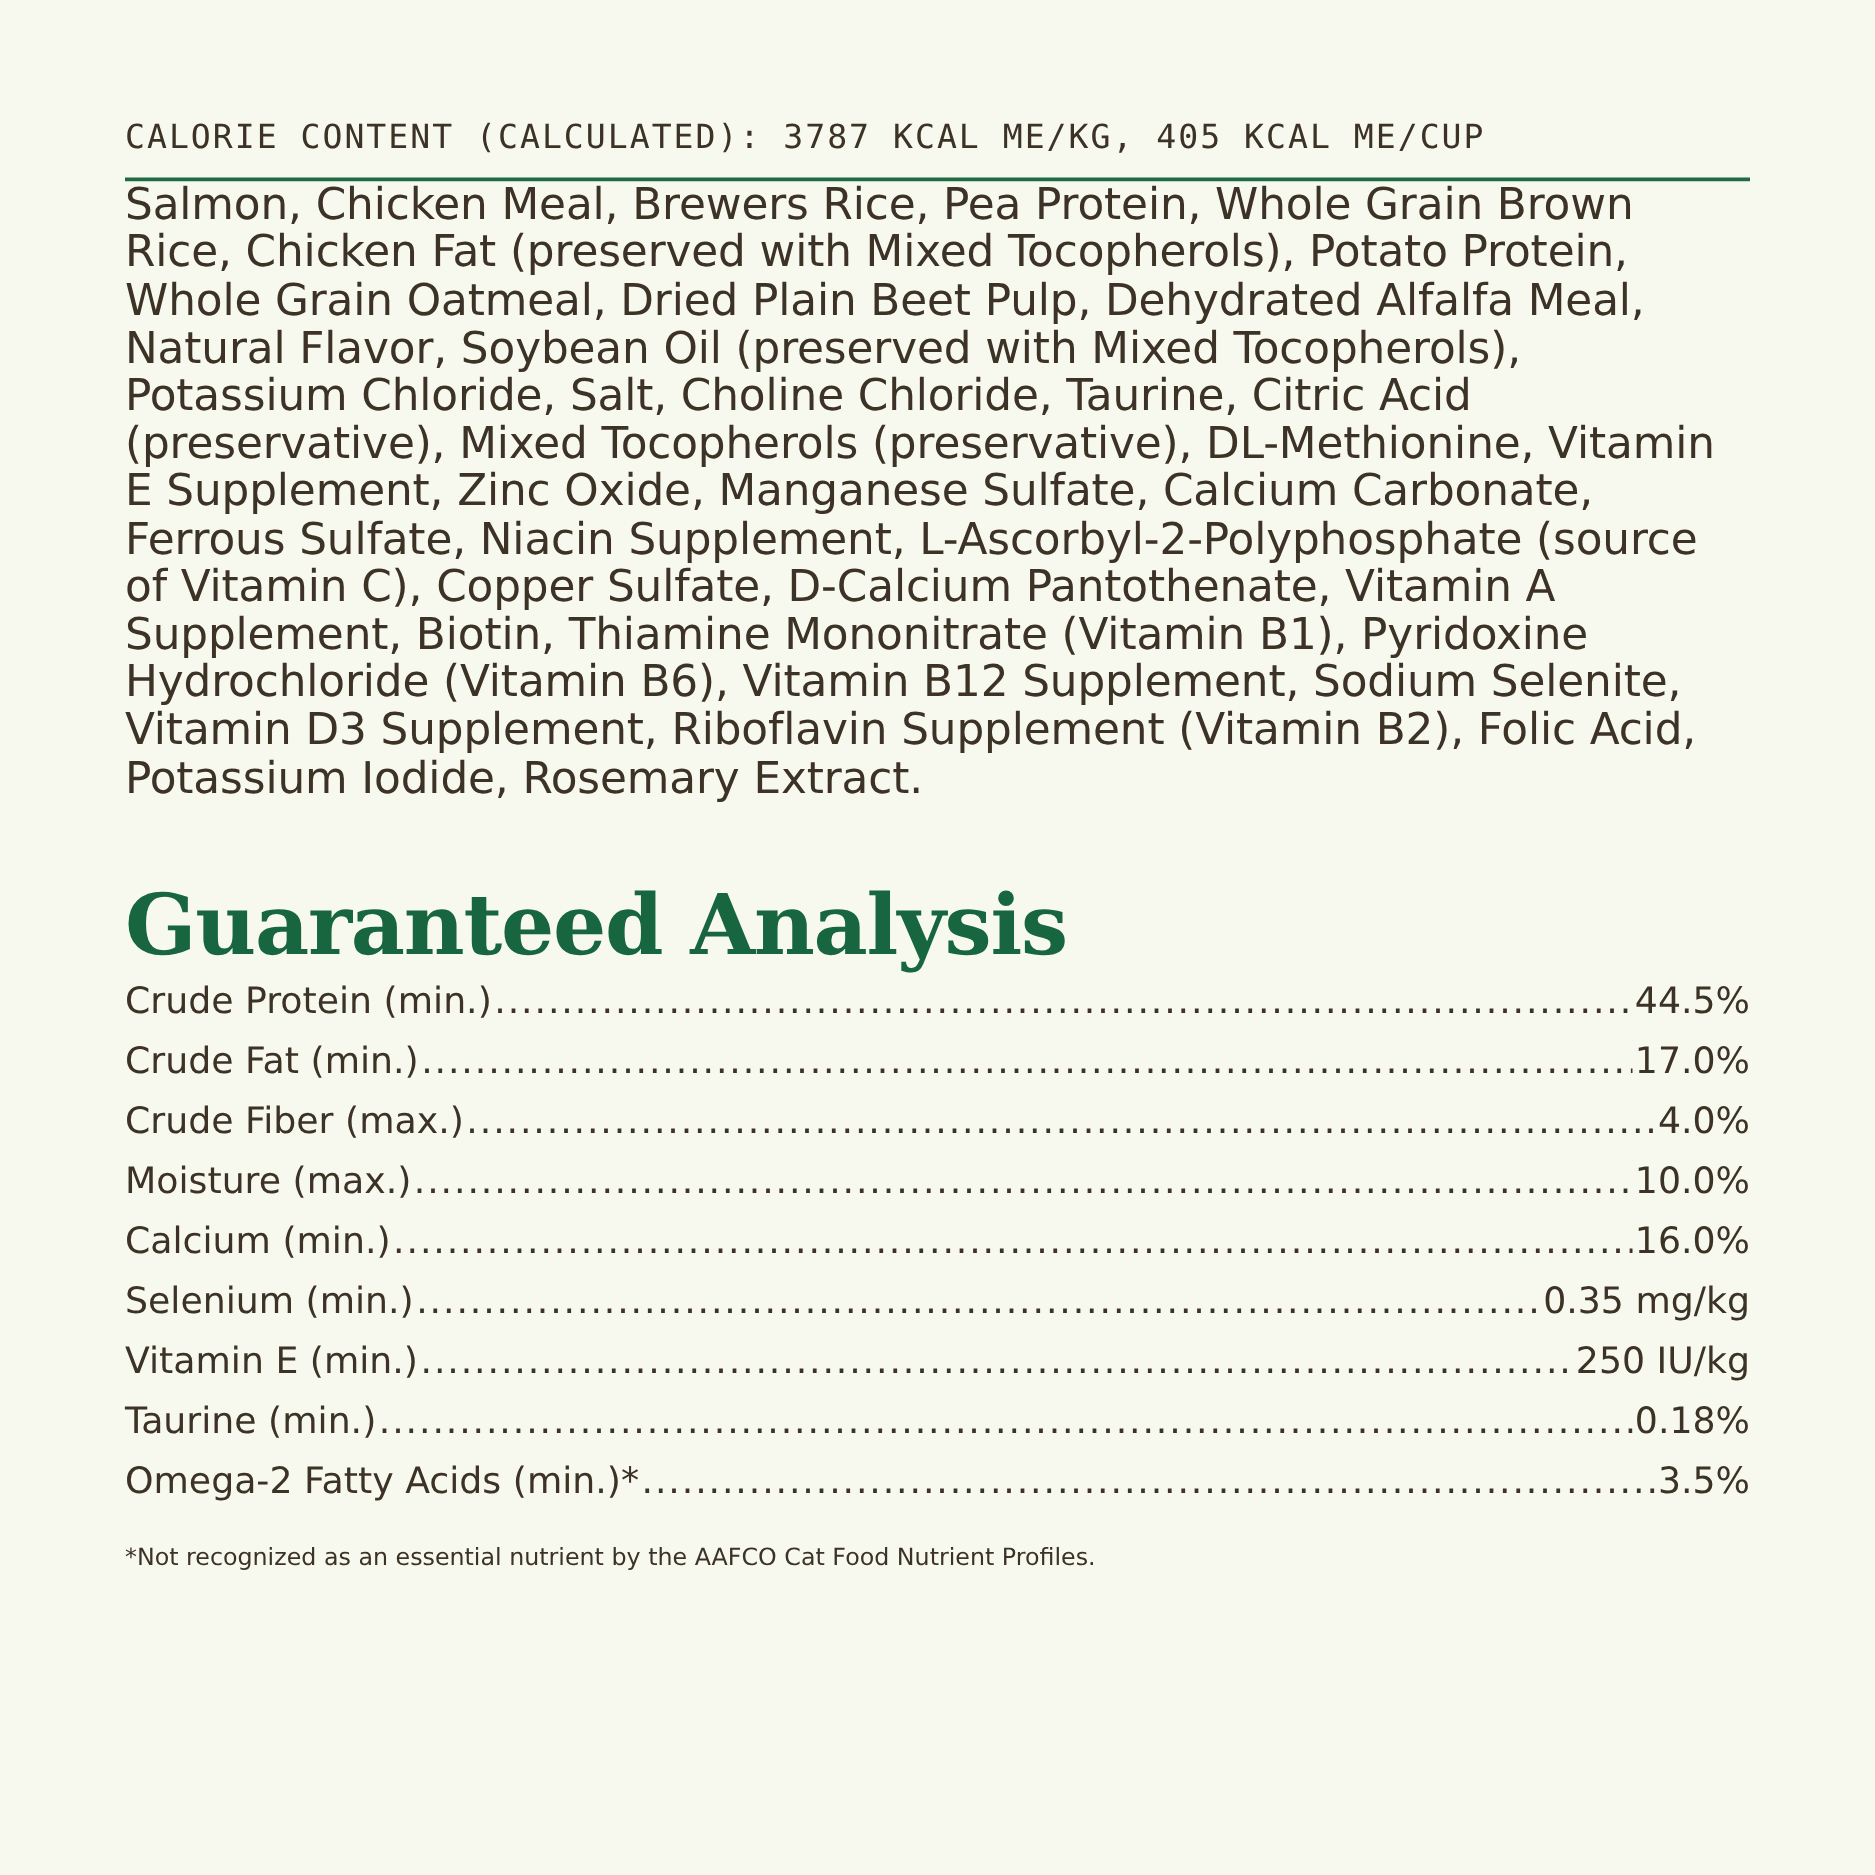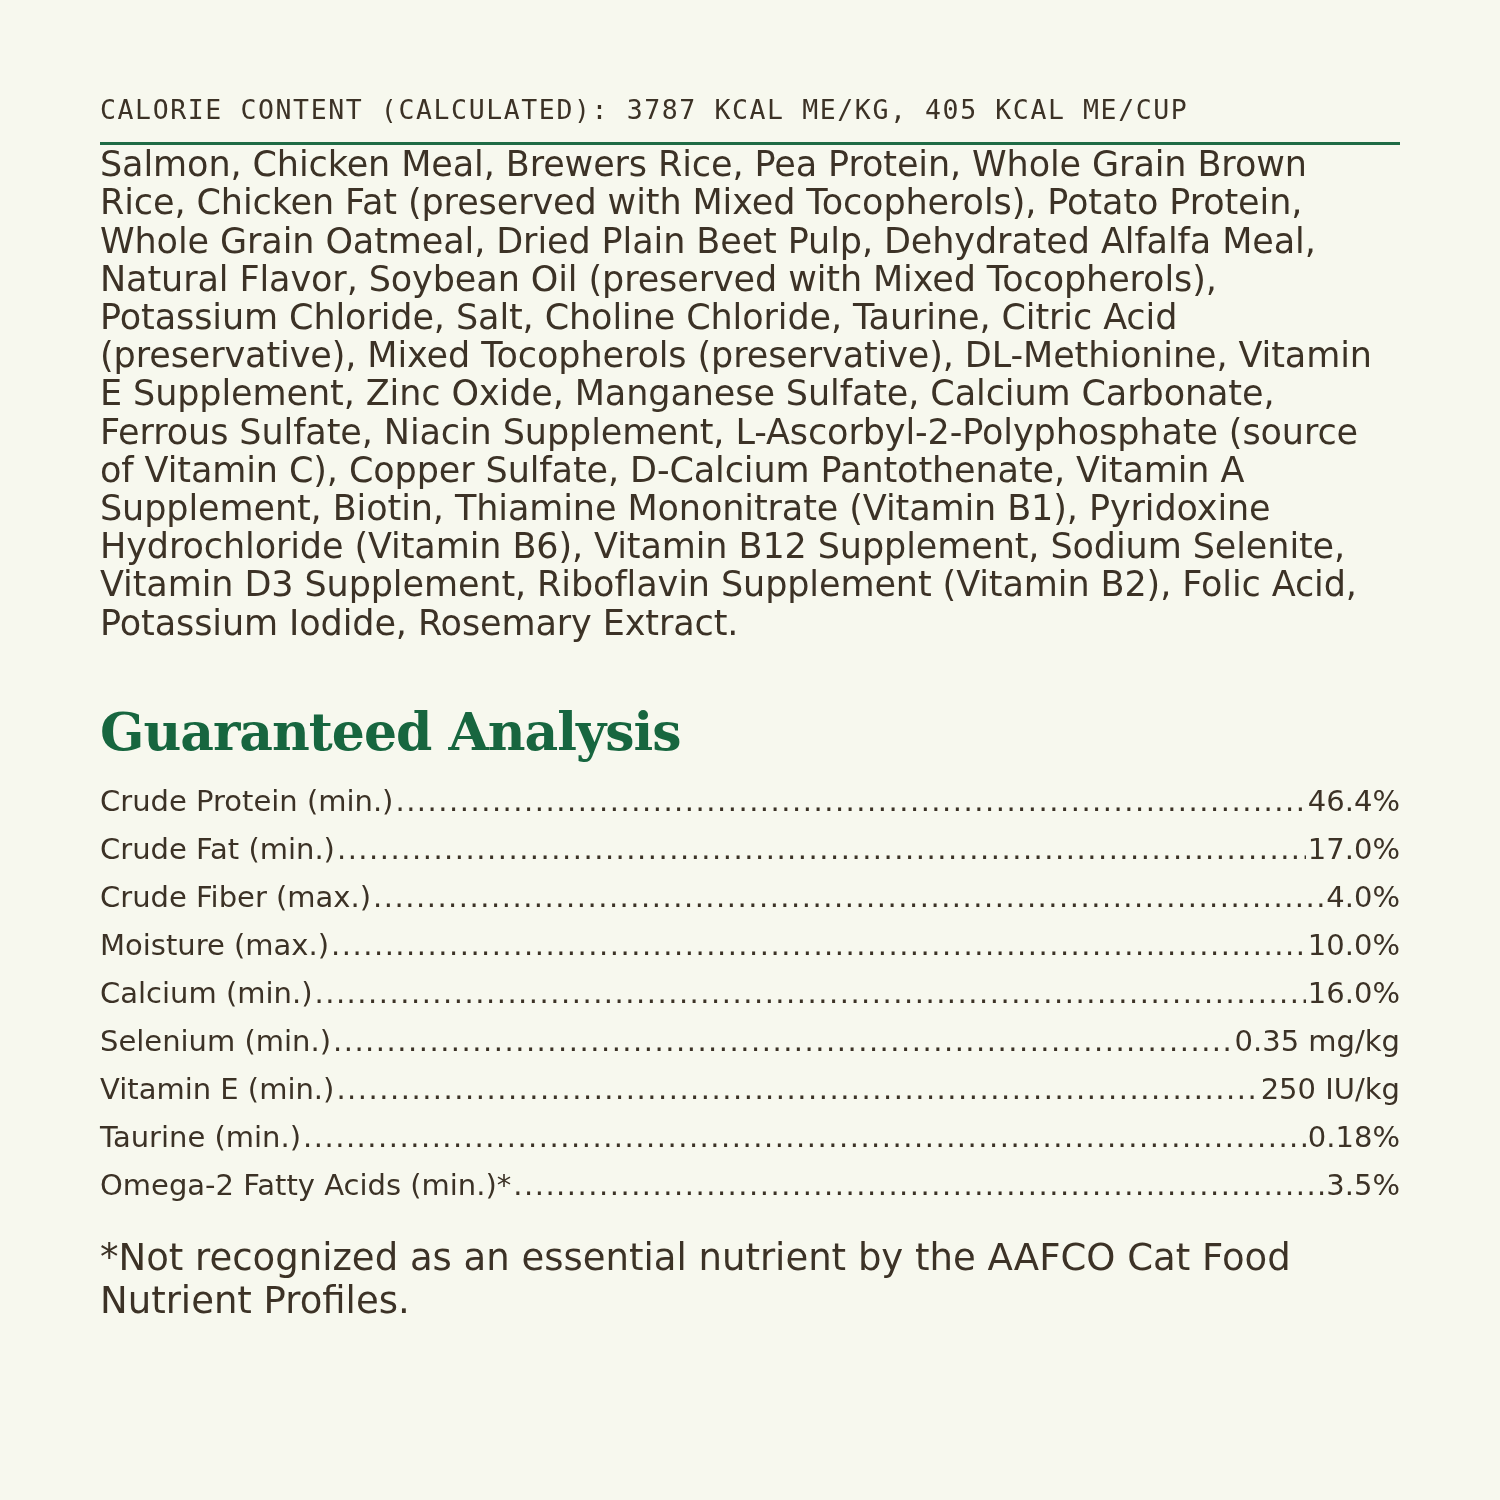--- a/index.html
+++ b/index.html
@@ -47,23 +47,23 @@
     color: #17663f;
     line-height: 1;
     letter-spacing: -1px;
   }
   .heading-ingredients {
     font-size: 86px;
     margin-top: 72px;
     margin-bottom: 22px;
   }
   .heading-analysis {
-    font-size: 52px;
+    font-size: 67px;
     margin-top: 64px;
-    margin-bottom: 20px;
+    margin-bottom: 4px;
   }
 
   
   .ingredients-text {
     font-family: "DejaVu Sans", sans-serif;
     font-size: 35px;
     line-height: 38.2px;
     color: #3c3226;
     text-align: left;
     max-width: 1300px;
@@ -93,21 +93,21 @@
     font-size: 29px;
     color: #3c3226;
     margin: 0 2px;
     letter-spacing: 1.5px;
   }
   .ga-value {
     flex: 0 0 auto;
   }
   .ga-footnote {
     margin-top: 26px;
-    font-size: 37px;
+    font-size: 19px;
     color: #3c3226;
   }
 </style>
 </head>
 <body>
 
 <div class="page">
 
   <div class="calorie-block">
     <div class="calorie-text">CALORIE CONTENT (CALCULATED): 3787 KCAL ME/KG, 405 KCAL ME/CUP</div>
@@ -116,21 +116,21 @@
 
 
   <div class="ingredients-text">Salmon, Chicken Meal, Brewers Rice, Pea Protein, Whole Grain Brown Rice, Chicken Fat (preserved with Mixed Tocopherols), Potato Protein, Whole Grain Oatmeal, Dried Plain Beet Pulp, Dehydrated Alfalfa Meal, Natural Flavor, Soybean Oil (preserved with Mixed Tocopherols), Potassium Chloride, Salt, Choline Chloride, Taurine, Citric Acid (preservative), Mixed Tocopherols (preservative), DL-Methionine, Vitamin E Supplement, Zinc Oxide, Manganese Sulfate, Calcium Carbonate, Ferrous Sulfate, Niacin Supplement, L-Ascorbyl-2-Polyphosphate (source of Vitamin C), Copper Sulfate, D-Calcium Pantothenate, Vitamin A Supplement, Biotin, Thiamine Mononitrate (Vitamin B1), Pyridoxine Hydrochloride (Vitamin B6), Vitamin B12 Supplement, Sodium Selenite, Vitamin D3 Supplement, Riboflavin Supplement (Vitamin B2), Folic Acid, Potassium Iodide, Rosemary Extract.</div>
 
   <div class="heading heading-analysis">Guaranteed Analysis</div>
 
   <div class="ga-list" id="ga-list">
       <div class="ga-row">
         <span class="ga-label">Crude Protein (min.)</span>
         <span class="ga-dots">........................................................................................................................................................................................................................</span>
-        <span class="ga-value">46.4%</span>
+        <span class="ga-value">44.5%</span>
       </div>
       <div class="ga-row">
         <span class="ga-label">Crude Fat (min.)</span>
         <span class="ga-dots">........................................................................................................................................................................................................................</span>
         <span class="ga-value">17.0%</span>
       </div>
       <div class="ga-row">
         <span class="ga-label">Crude Fiber (max.)</span>
         <span class="ga-dots">........................................................................................................................................................................................................................</span>
         <span class="ga-value">4.0%</span>

